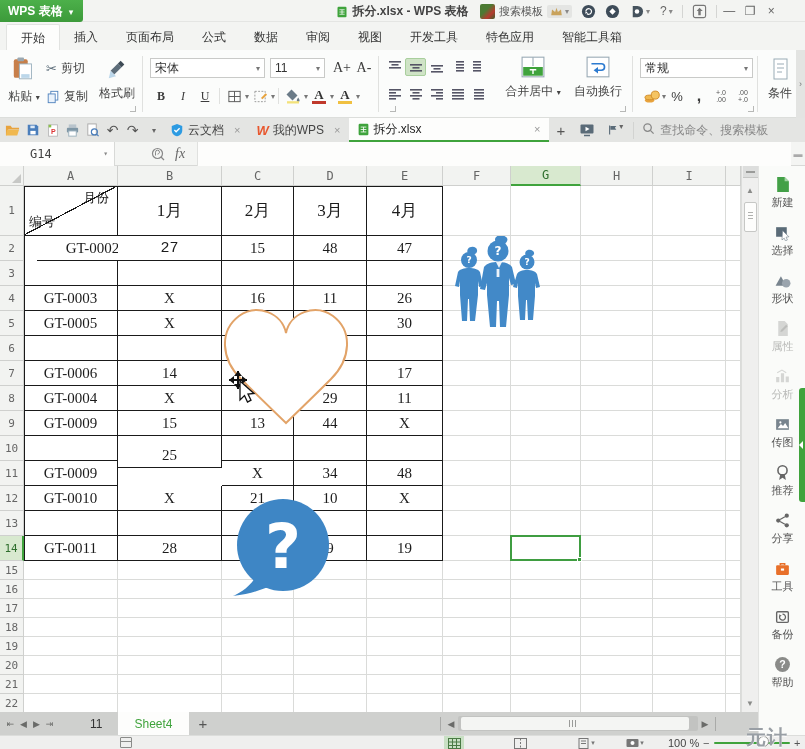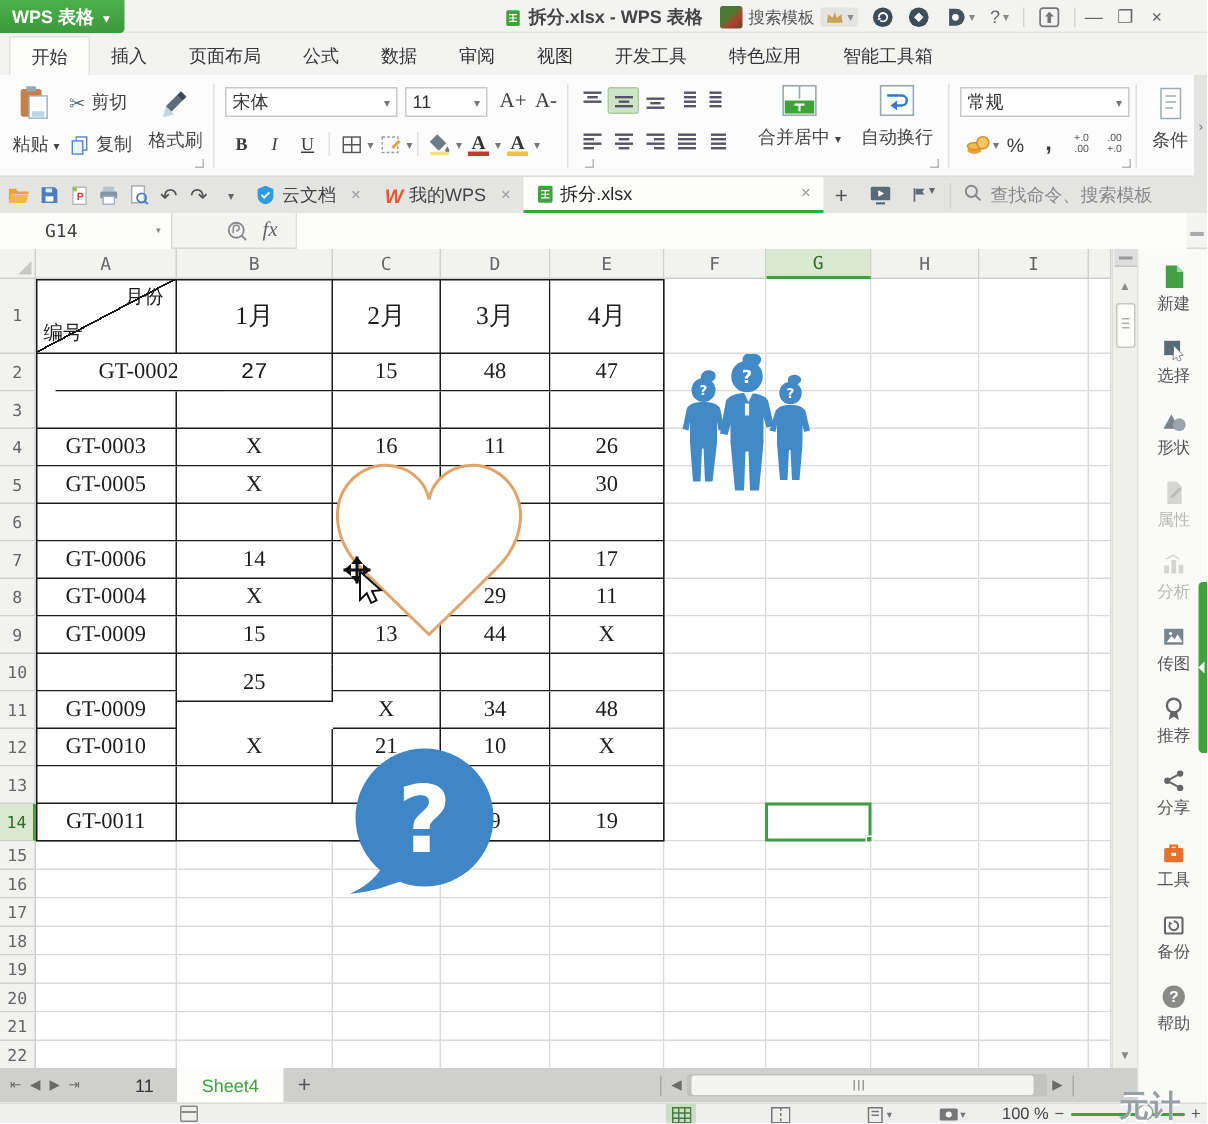--- a/index.html
+++ b/index.html
@@ -707,20 +707,21 @@
       <div class="cell tbl" style="left: 118px; top: 345px; width: 104px; height: 25px;"></div>
       <div class="cell tbl" style="left: 222px; top: 345px; width: 72px; height: 25px;"></div>
       <div class="cell tbl" style="left: 294px; top: 345px; width: 73px; height: 25px;"></div>
       <div class="cell tbl" style="left: 367px; top: 345px; width: 76px; height: 25px;"></div>
       <div class="cell" style="left: 443px; top: 345px; width: 68px; height: 25px;"></div>
       <div class="cell" style="left: 511px; top: 345px; width: 70px; height: 25px;"></div>
       <div class="cell" style="left: 581px; top: 345px; width: 72px; height: 25px;"></div>
       <div class="cell" style="left: 653px; top: 345px; width: 73px; height: 25px;"></div>
       <div class="cell" style="left: 726px; top: 345px; width: 15px; height: 25px;"></div>
       <div class="cell tbl" style="left: 24px; top: 370px; width: 94px; height: 25px;">GT-0011</div>
+      <div class="cell tbl" style="left: 118px; top: 370px; width: 104px; height: 25px;">28</div>
       <div class="cell tbl" style="left: 222px; top: 370px; width: 72px; height: 25px;"></div>
       <div class="cell tbl" style="left: 294px; top: 370px; width: 73px; height: 25px;">9</div>
       <div class="cell tbl" style="left: 367px; top: 370px; width: 76px; height: 25px;">19</div>
       <div class="cell" style="left: 443px; top: 370px; width: 68px; height: 25px;"></div>
       <div class="cell" style="left: 511px; top: 370px; width: 70px; height: 25px;"></div>
       <div class="cell" style="left: 581px; top: 370px; width: 72px; height: 25px;"></div>
       <div class="cell" style="left: 653px; top: 370px; width: 73px; height: 25px;"></div>
       <div class="cell" style="left: 726px; top: 370px; width: 15px; height: 25px;"></div>
       <div class="cell" style="left: 24px; top: 395px; width: 94px; height: 19px;"></div>
       <div class="cell" style="left: 118px; top: 395px; width: 104px; height: 19px;"></div>

